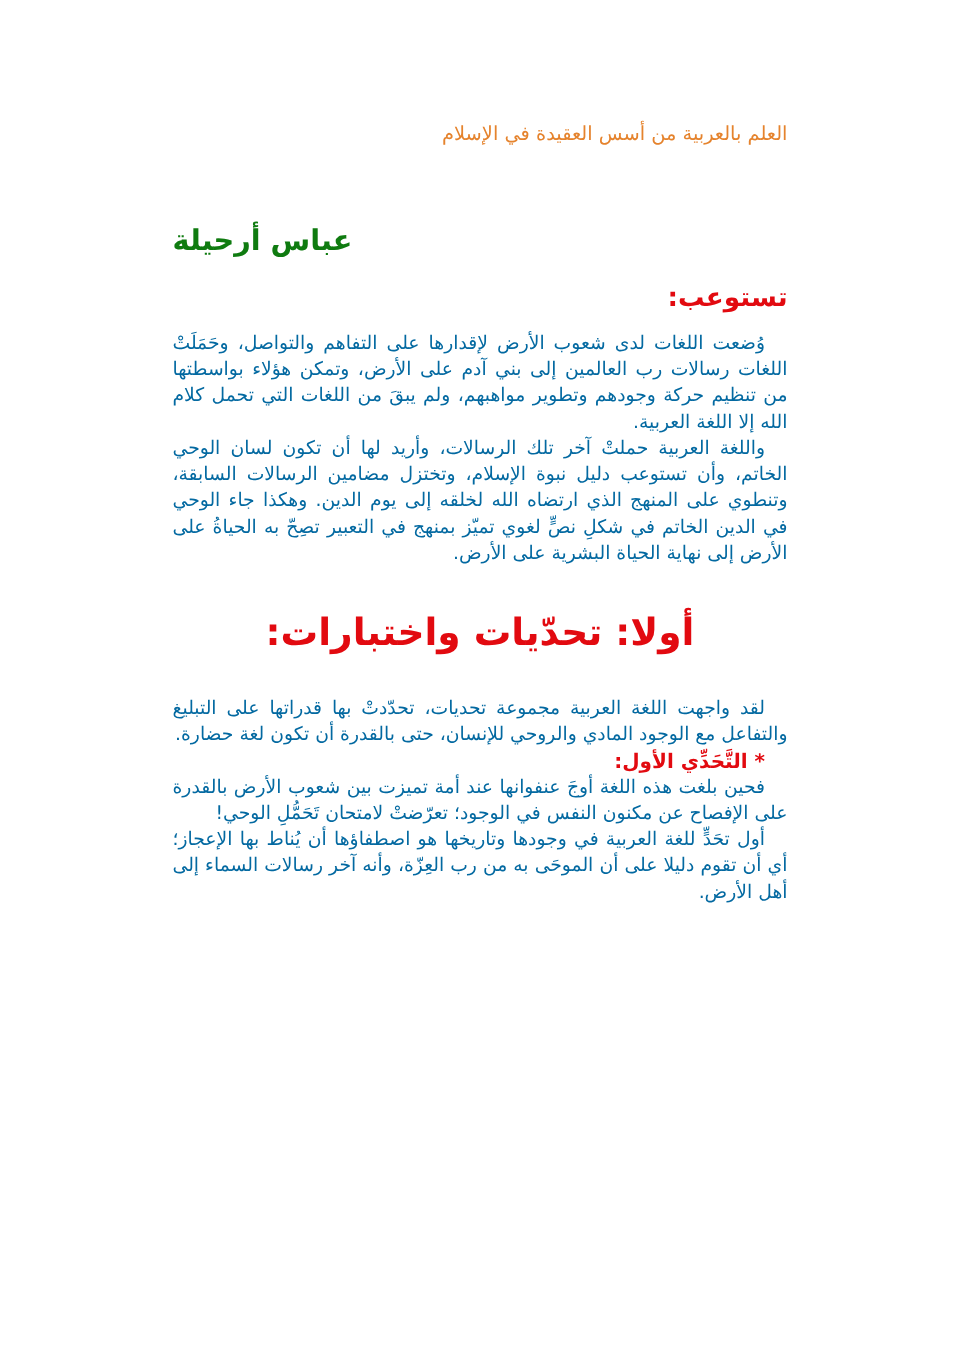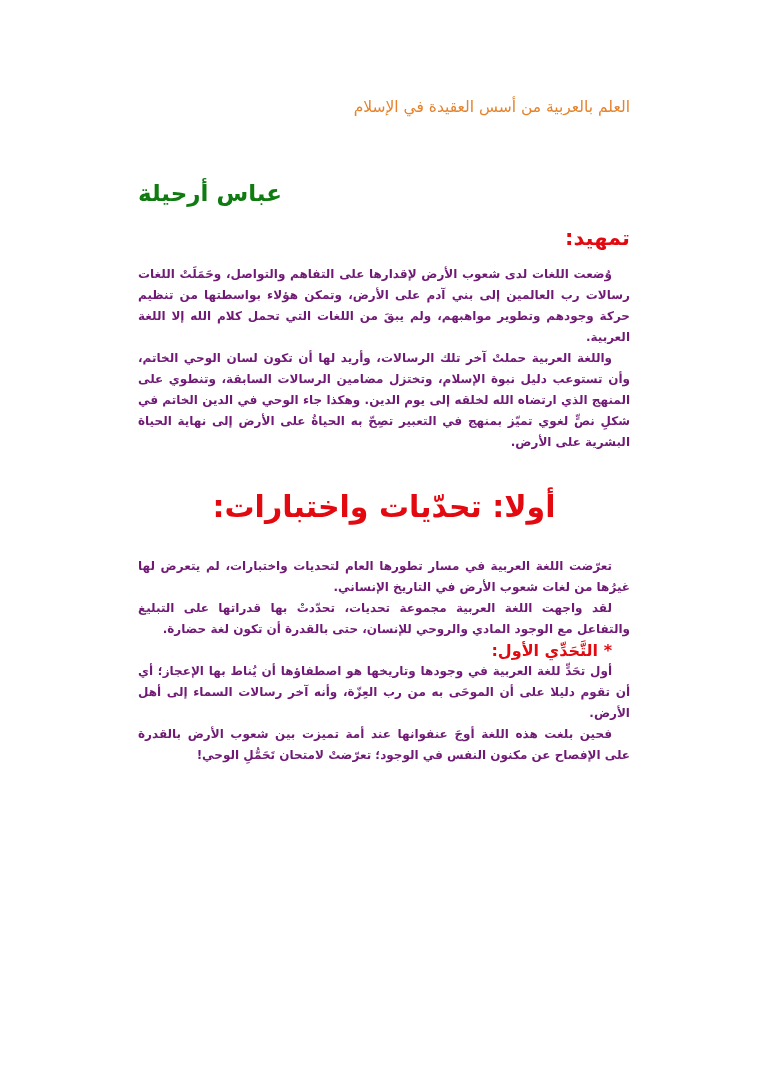--- a/index.html
+++ b/index.html
@@ -41,23 +41,23 @@
   .preface-heading {
     margin: 16px 0 0 0;
     color: #E20A10;
     font-size: 21px;
     font-weight: 700;
     text-align: right;
     line-height: 1.3;
   }
   p.body {
     margin: 0;
-    color: #701a75;
-    font-size: 12px;
-    font-weight: 700;
+    color: #0369a1;
+    font-size: 15px;
+    font-weight: 400;
     line-height: 21px;
     text-align: justify;
     text-indent: 18px;
   }
   p.body.first-after-heading {
     margin-top: 12px;
   }
   .section-heading {
     margin: 34px 0 30px 0;
     color: #E20A10;
@@ -79,32 +79,31 @@
 </head>
 <body>
 
 <div class="page">
   <div class="content">
 
     <div class="doc-title">العلم بالعربية من أسس العقيدة في الإسلام</div>
 
     <div class="author">عباس أرحيلة</div>
 
-    <h2 class="preface-heading">تمهيد:</h2>
+    <h2 class="preface-heading">تستوعب:</h2>
 
     <p class="body first-after-heading">وُضعت اللغات لدى شعوب الأرض لإقدارها على التفاهم والتواصل، وحَمَلَتْ اللغات رسالات رب العالمين إلى بني آدم على الأرض، وتمكن هؤلاء بواسطتها من تنظيم حركة وجودهم وتطوير مواهبهم، ولم يبقَ من اللغات التي تحمل كلام الله إلا اللغة العربية.</p>
 
     <p class="body">واللغة العربية حملتْ آخر تلك الرسالات، وأريد لها أن تكون لسان الوحي الخاتم، وأن تستوعب دليل نبوة الإسلام، وتختزل مضامين الرسالات السابقة، وتنطوي على المنهج الذي ارتضاه الله لخلقه إلى يوم الدين. وهكذا جاء الوحي في الدين الخاتم في شكلِ نصٍّ لغوي تميّز بمنهج في التعبير تصِحّ به الحياةُ على الأرض إلى نهاية الحياة البشرية على الأرض.</p>
 
     <h2 class="section-heading">أولا: تحدّيات واختبارات:</h2>
 
-    <p class="body">تعرّضت اللغة العربية في مسار تطورها العام لتحديات واختبارات، لم يتعرض لها غيرُها من لغات شعوب الأرض في التاريخ الإنساني.</p>
 
     <p class="body">لقد واجهت اللغة العربية مجموعة تحديات، تحدّدتْ بها قدراتها على التبليغ والتفاعل مع الوجود المادي والروحي للإنسان، حتى بالقدرة أن تكون لغة حضارة.</p>
 
     <h3 class="challenge-heading">* التَّحَدِّي الأول:</h3>
 
+    <p class="body">فحين بلغت هذه اللغة أوجَ عنفوانها عند أمة تميزت بين شعوب الأرض بالقدرة على الإفصاح عن مكنون النفس في الوجود؛ تعرّضتْ لامتحان تَحَمُّلِ الوحي!</p>
+
     <p class="body">أول تحَدٍّ للغة العربية في وجودها وتاريخها هو اصطفاؤها أن يُناط بها الإعجاز؛ أي أن تقوم دليلا على أن الموحَى به من رب العِزّة، وأنه آخر رسالات السماء إلى أهل الأرض.</p>
-
-    <p class="body">فحين بلغت هذه اللغة أوجَ عنفوانها عند أمة تميزت بين شعوب الأرض بالقدرة على الإفصاح عن مكنون النفس في الوجود؛ تعرّضتْ لامتحان تَحَمُّلِ الوحي!</p>
 
   </div>
 </div>
 
 </body></html>

